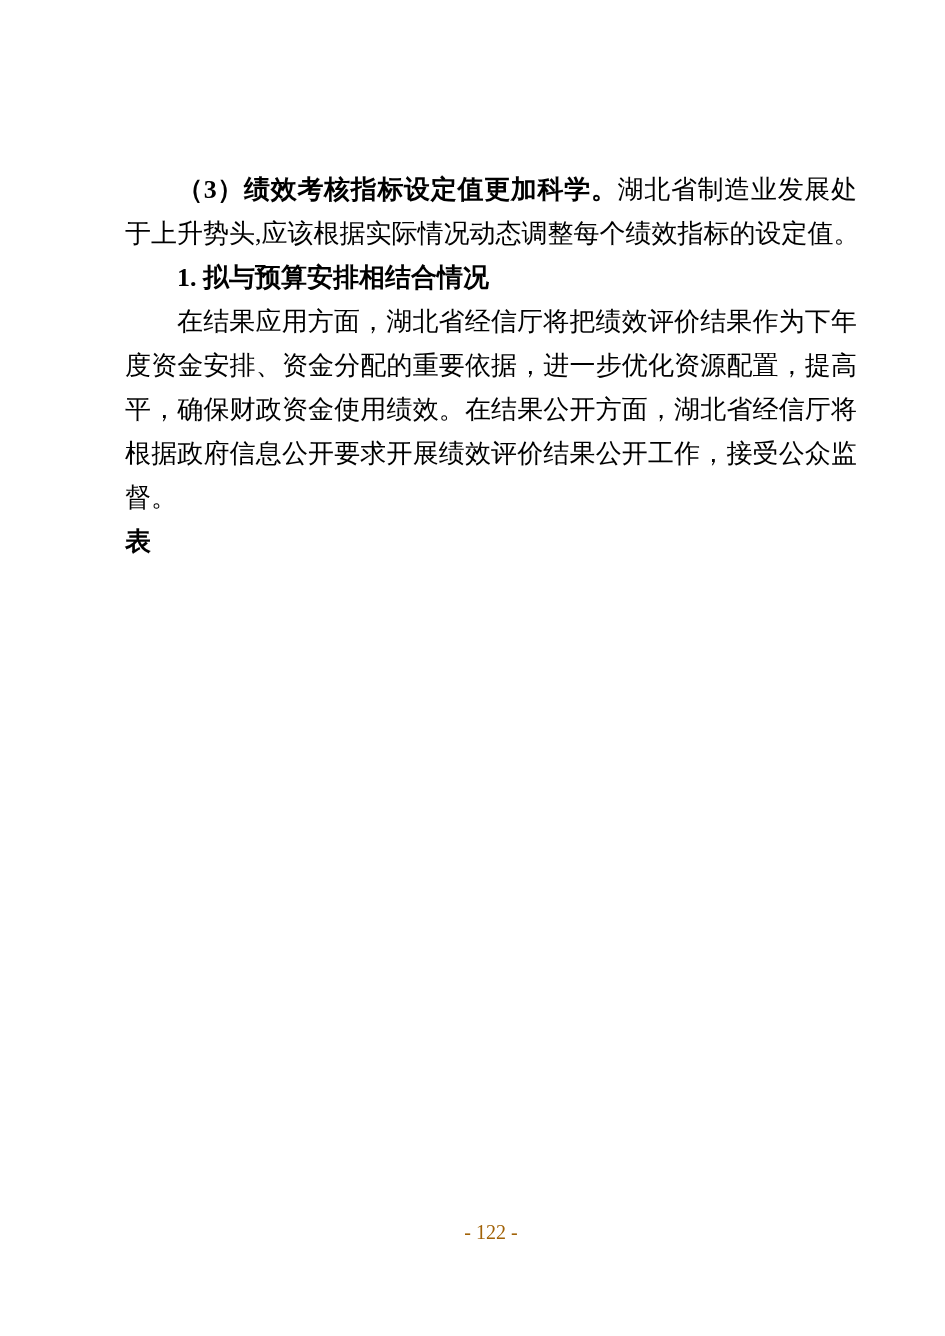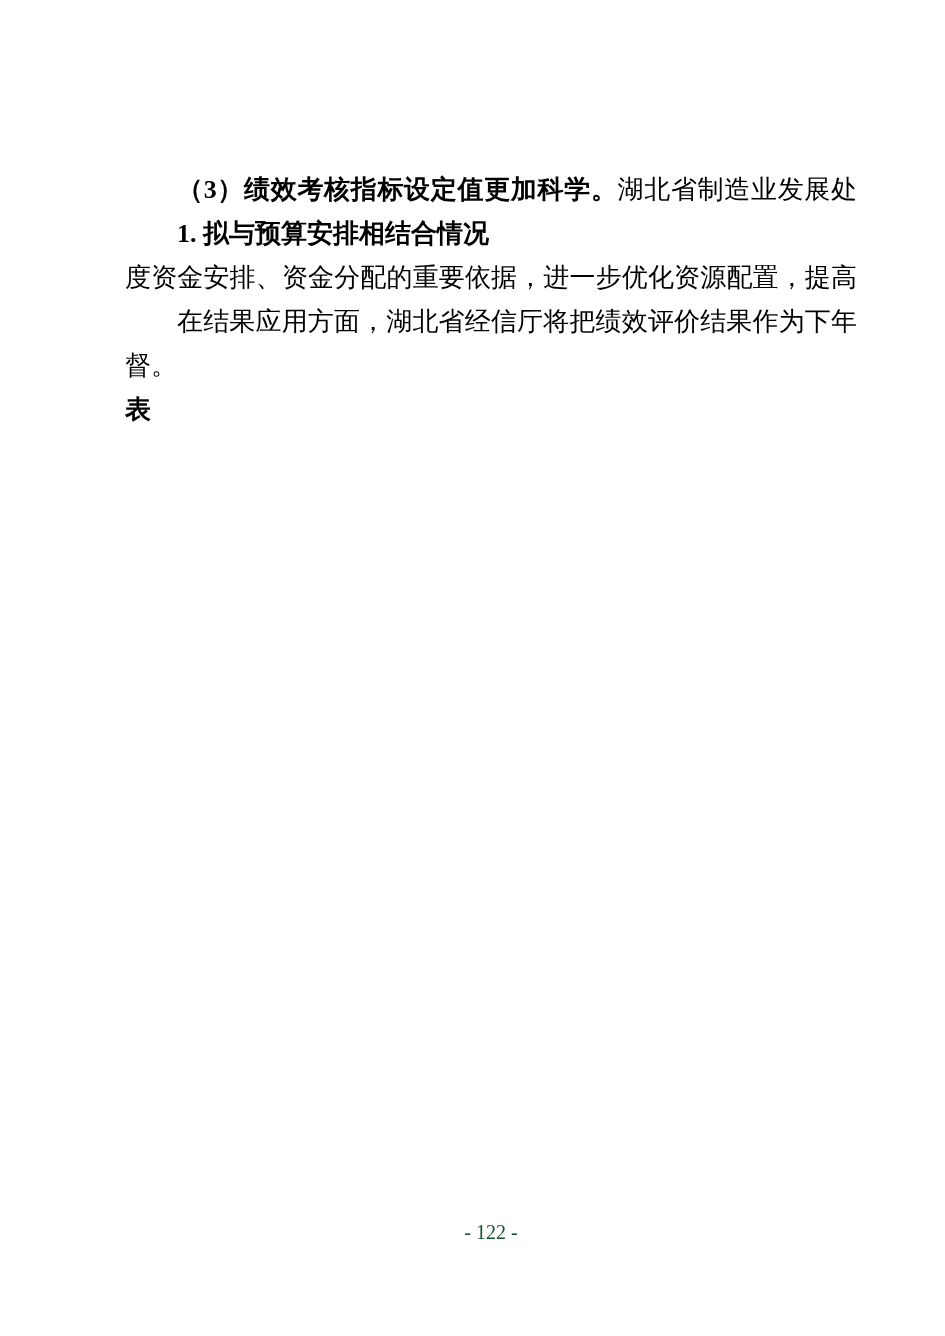--- a/index.html
+++ b/index.html
@@ -46,29 +46,32 @@
     font-weight: bold;
   }
   .page-number {
     position: absolute;
     left: 125px;
     top: 1220px;
     width: 732px;
     text-align: center;
     font-size: 20px;
     line-height: 24px;
-    color: #14532d;
+    color: #a16207;
   }
 </style>
 </head>
 <body>
 
 <div class="page">
   <div class="text-block">
       <div class="line indent justify"><span class="b">（3）绩效考核指标设定值更加科学。</span><span>湖北省制造业发展处</span></div>
+      <div class="line nowrap"><span>于上升势头,应该根据实际情况动态调整每个绩效指标的设定值。</span></div>
       <div class="line indent nowrap"><span class="b">1. 拟与预算安排相结合情况</span></div>
+      <div class="line indent justify"><span>在结果应用方面，湖北省经信厅将把绩效评价结果作为下年</span></div>
       <div class="line justify"><span>度资金安排、资金分配的重要依据，进一步优化资源配置，提高</span></div>
-      <div class="line indent justify"><span>在结果应用方面，湖北省经信厅将把绩效评价结果作为下年</span></div>
+      <div class="line justify"><span>平，确保财政资金使用绩效。在结果公开方面，湖北省经信厅将</span></div>
+      <div class="line justify"><span>根据政府信息公开要求开展绩效评价结果公开工作，接受公众监</span></div>
       <div class="line nowrap"><span>督。</span></div>
       <div class="line nowrap"><span class="b">表</span></div>
     </div>
   <div class="page-number">- 122 -</div>
 </div>
 
 </body></html>

